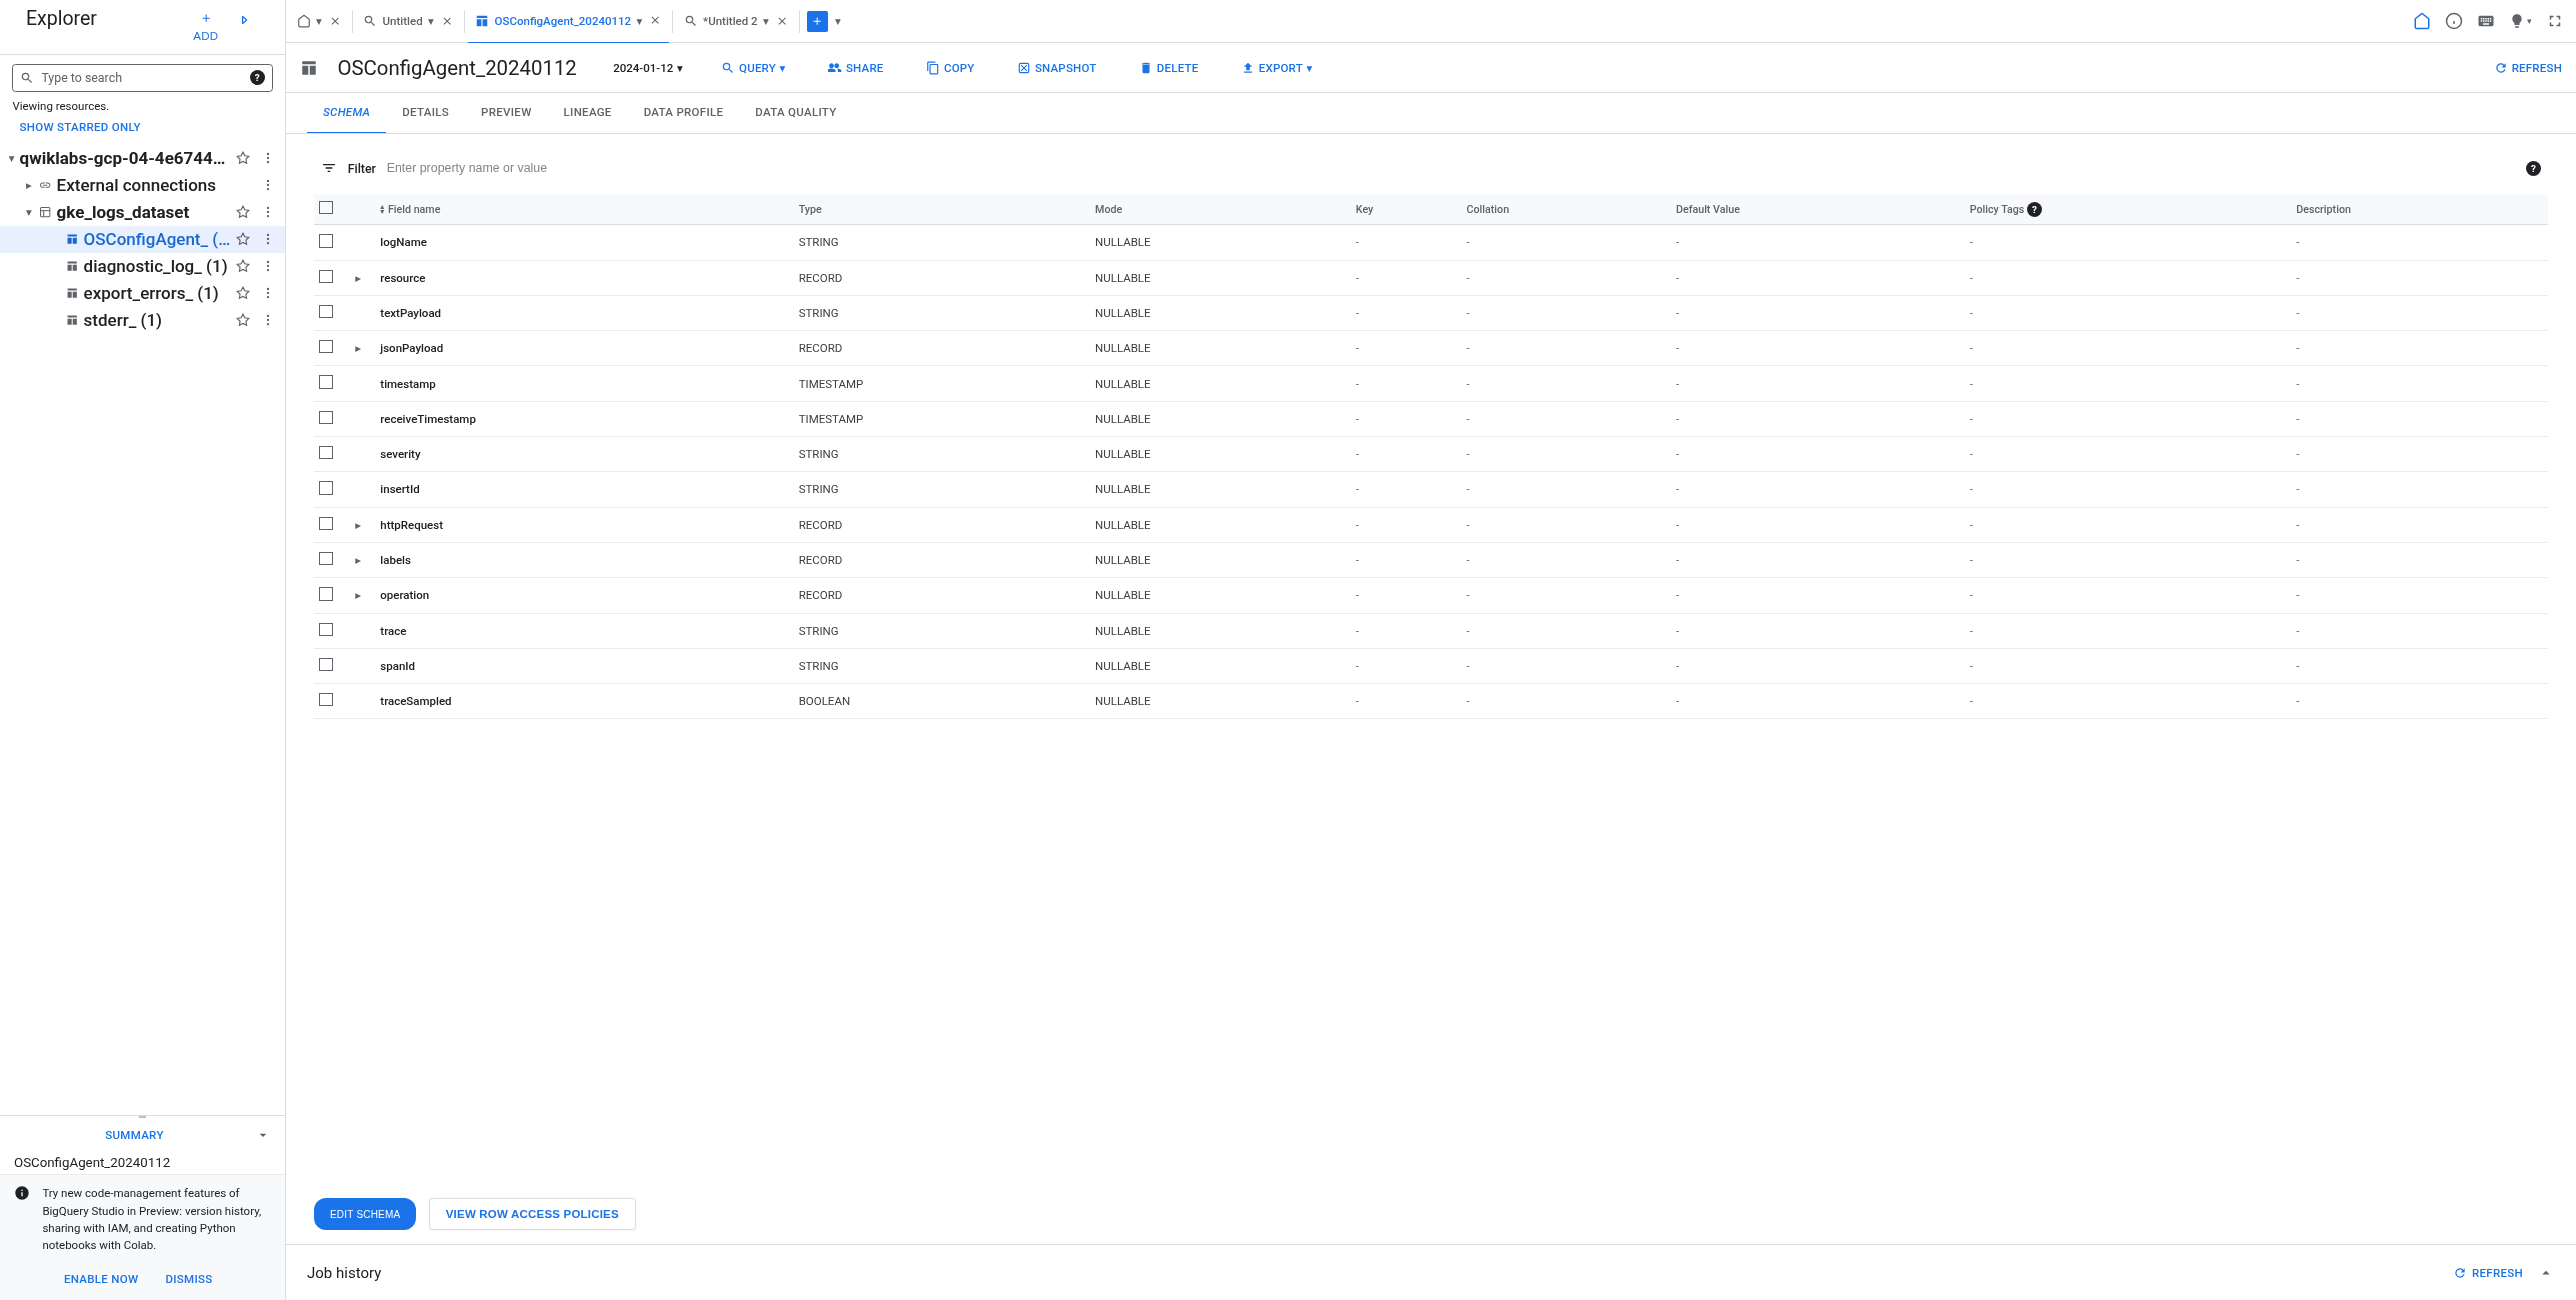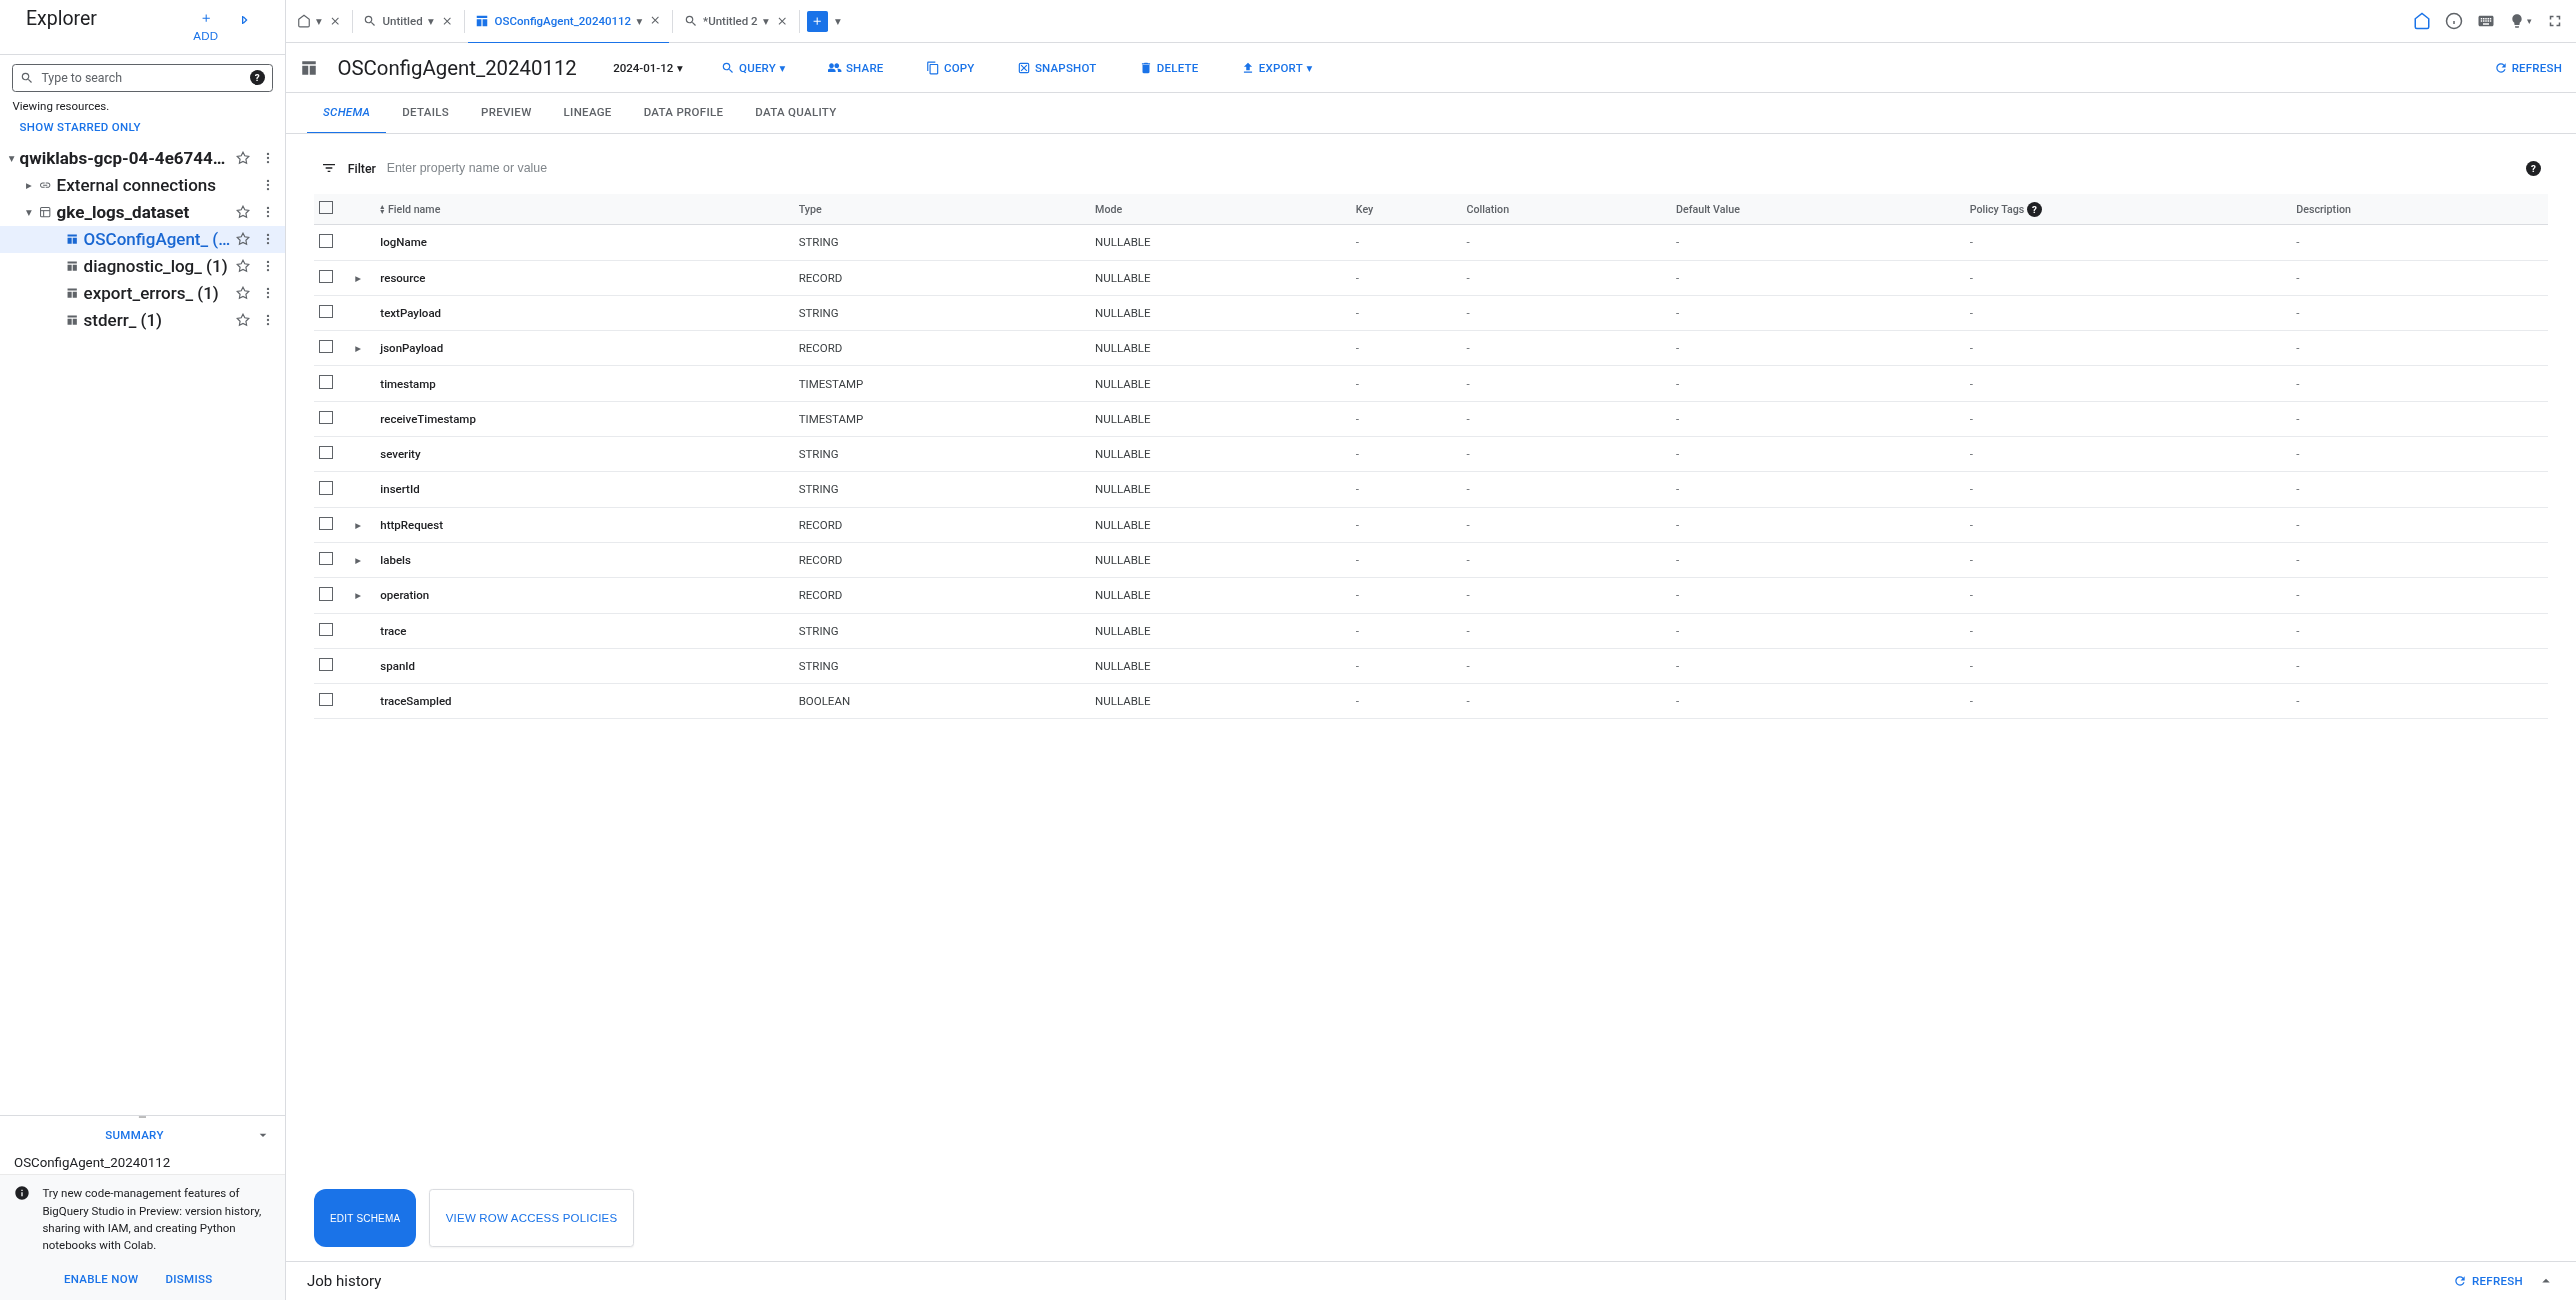--- a/index.html
+++ b/index.html
@@ -84,23 +84,23 @@
 .schema-table { width:100%; border-collapse:collapse; }
 .schema-table th { text-align:left; font-size:10.7px; font-weight:500; color:var(--text-grey); padding: 7px 5.3px; background:#f8f9fa; border-bottom: 0.9px solid var(--border);}
 .schema-table td { font-size:11.5px; padding: 9px 5.3px; border-bottom:0.9px solid #e8eaed; color:#3c4043; white-space:nowrap;}
 .schema-table td.fieldname { font-weight:500; color:#202124;}
 .schema-table td.dash { color:#5f6368; }
 .chk { width:13.3px; height:13.3px; border:1.8px solid #5f6368; display:inline-block; }
 .sort-arrows { display:inline-flex; flex-direction:column; line-height:4.4px; font-size:8px; vertical-align:middle; margin-right:3.6px; color:#5f6368;}
 
 .schema-btns { display:flex; gap:12.4px; padding: 14px 28px; }
 .btn-solid { background:var(--blue); color:white; border:none; border-radius:12px; padding: 2px 16px; font-size:10px; font-weight:500; letter-spacing:0.2px; cursor:pointer;}
-.btn-outline { background:white; color:var(--blue); border:0.9px solid var(--border); border-radius:3.6px; padding: 22px 16px; font-size:11.5px; font-weight:400; letter-spacing:0.2px; cursor:pointer; box-shadow: 0 0.9px 1.8px rgba(0,0,0,0.05);}
-
-.jobhist { height:39px; border-top:0.9px solid var(--border); display:flex; align-items:center; padding: 0 21px; }
+.btn-outline { background:white; color:var(--blue); border:0.9px solid var(--border); border-radius:3.6px; padding: 9px 16px; font-size:11.5px; font-weight:700; letter-spacing:0.2px; cursor:pointer; box-shadow: 0 0.9px 1.8px rgba(0,0,0,0.05);}
+
+.jobhist { height:56px; border-top:0.9px solid var(--border); display:flex; align-items:center; padding: 0 21px; }
 .jobhist .lab { font-size:15px; flex:1; }
 .jobhist .refresh { display:flex; align-items:center; gap:5.3px; color:var(--blue); font-size:11.5px; font-weight:500; letter-spacing:0.3px; cursor:pointer; margin-right:14px;}
 .jobhist .exp { cursor:pointer; color:var(--text-grey); }
 
 .help-circle { width:15px; height:15px; border-radius:50%; background:#202124; color:white; display:inline-flex; align-items:center; justify-content:center; font-size:9.8px; font-weight:bold;}
 
 .ic { display:inline-flex; }
 </style>
 </head>
 <body>

